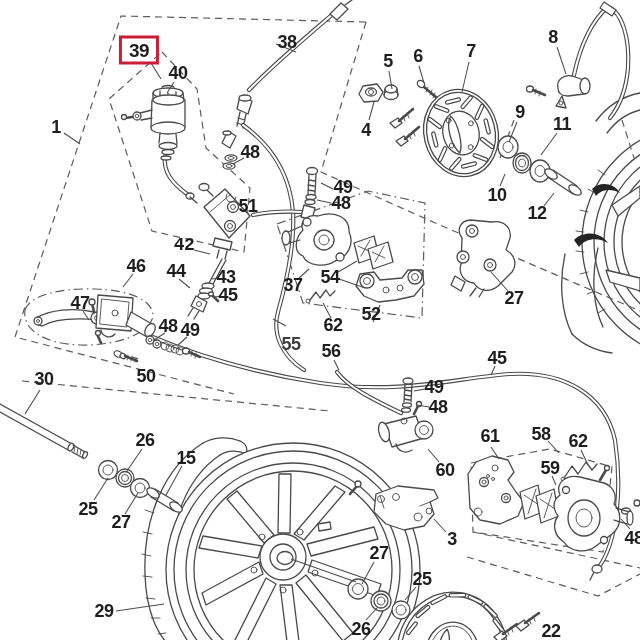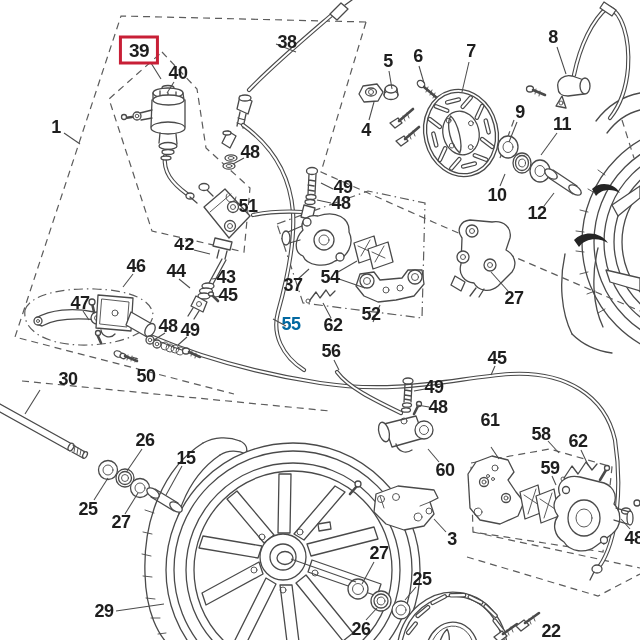--- a/index.html
+++ b/index.html
@@ -492,39 +492,39 @@
       <div class="lbl" style="left: 248px; top: 206px; color: rgb(30, 30, 30);">51</div>
       <div class="lbl" style="left: 184px; top: 245px; color: rgb(30, 30, 30); font-family: Liberation Mono, monospace;">42</div>
       <div class="lbl" style="left: 226px; top: 277px; color: rgb(30, 30, 30);">43</div>
       <div class="lbl" style="left: 176px; top: 271px; color: rgb(30, 30, 30);">44</div>
       <div class="lbl" style="left: 228px; top: 295px; color: rgb(30, 30, 30);">45</div>
       <div class="lbl" style="left: 136px; top: 266px; color: rgb(30, 30, 30);">46</div>
       <div class="lbl" style="left: 80px; top: 303px; color: rgb(30, 30, 30);">47</div>
       <div class="lbl" style="left: 168px; top: 326px; color: rgb(30, 30, 30);">48</div>
       <div class="lbl" style="left: 190px; top: 330px; color: rgb(30, 30, 30);">49</div>
       <div class="lbl" style="left: 146px; top: 376px; color: rgb(30, 30, 30);">50</div>
-      <div class="lbl" style="left: 44px; top: 379px; color: rgb(30, 30, 30); margin-left: 24px;">30</div>
+      <div class="lbl" style="left: 44px; top: 379px; color: rgb(30, 30, 30);">30</div>
       <div class="lbl" style="left: 293px; top: 285px; color: rgb(30, 30, 30);">37</div>
       <div class="lbl" style="left: 330px; top: 277px; color: rgb(30, 30, 30);">54</div>
       <div class="lbl" style="left: 333px; top: 325px; color: rgb(30, 30, 30);">62</div>
       <div class="lbl" style="left: 371px; top: 314px; color: rgb(30, 30, 30);">52</div>
-      <div class="lbl" style="left: 291px; top: 324px; color: #0369a1;">55</div>
+      <div class="lbl" style="left: 291px; top: 344px; color: #404040;">55</div>
       <div class="lbl" style="left: 331px; top: 351px; color: rgb(30, 30, 30);">56</div>
       <div class="lbl" style="left: 497px; top: 358px; color: rgb(30, 30, 30);">45</div>
       <div class="lbl" style="left: 88px; top: 509px; color: rgb(30, 30, 30);">25</div>
       <div class="lbl" style="left: 145px; top: 440px; color: rgb(30, 30, 30);">26</div>
       <div class="lbl" style="left: 121px; top: 522px; color: rgb(30, 30, 30);">27</div>
       <div class="lbl" style="left: 186px; top: 458px; color: rgb(30, 30, 30);">15</div>
       <div class="lbl" style="left: 104px; top: 611px; color: rgb(30, 30, 30); text-align: right;">29</div>
       <div class="lbl" style="left: 379px; top: 553px; color: rgb(30, 30, 30);">27</div>
       <div class="lbl" style="left: 361px; top: 629px; color: rgb(30, 30, 30);">26</div>
       <div class="lbl" style="left: 422px; top: 579px; color: rgb(30, 30, 30);">25</div>
       <div class="lbl" style="left: 452px; top: 539px; color: rgb(30, 30, 30);">3</div>
       <div class="lbl" style="left: 445px; top: 470px; color: rgb(30, 30, 30);">60</div>
-      <div class="lbl" style="left: 490px; top: 420px; color: rgb(30, 30, 30);">61</div>
+      <div class="lbl" style="left: 490px; top: 436px; color: rgb(30, 30, 30);">61</div>
       <div class="lbl" style="left: 541px; top: 434px; color: rgb(30, 30, 30);">58</div>
       <div class="lbl" style="left: 578px; top: 441px; color: rgb(30, 30, 30);">62</div>
       <div class="lbl" style="left: 550px; top: 468px; color: rgb(30, 30, 30);">59</div>
       <div class="lbl" style="left: 434px; top: 387px; color: rgb(30, 30, 30);">49</div>
       <div class="lbl" style="left: 438px; top: 407px; color: rgb(30, 30, 30);">48</div>
       <div class="lbl" style="left: 634px; top: 538px; color: rgb(30, 30, 30);">48</div>
       <div class="lbl" style="left: 551px; top: 631px; color: rgb(30, 30, 30);">22</div>
     </div>
 
 </div>

